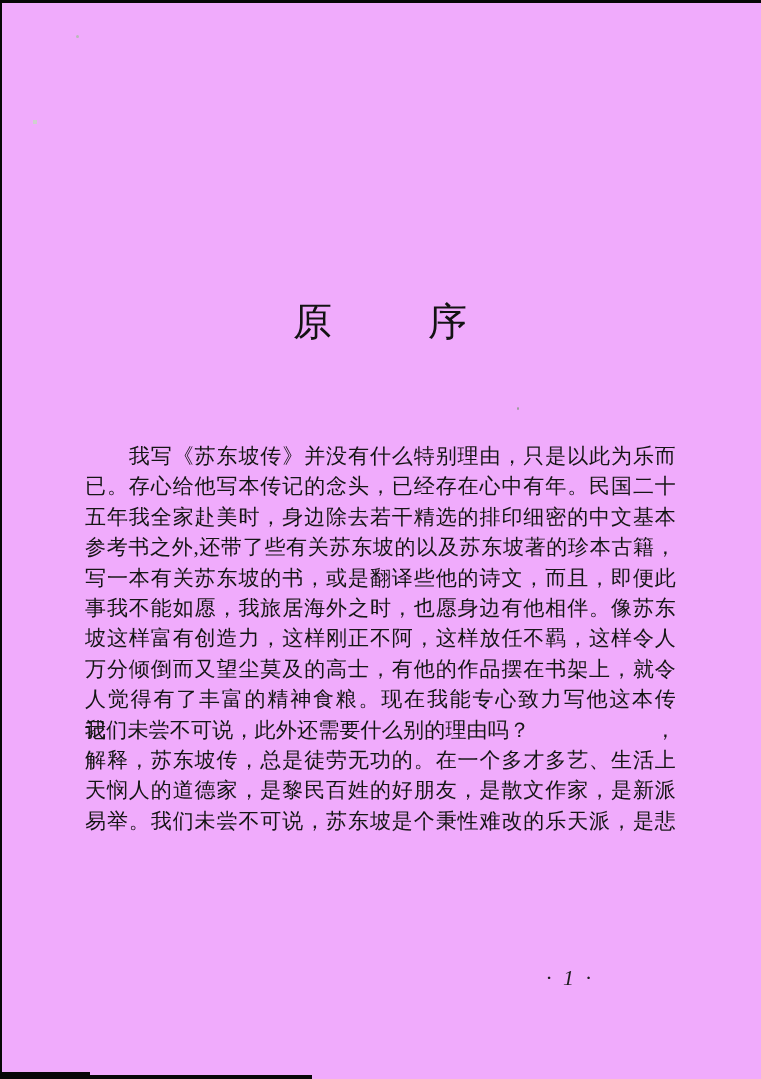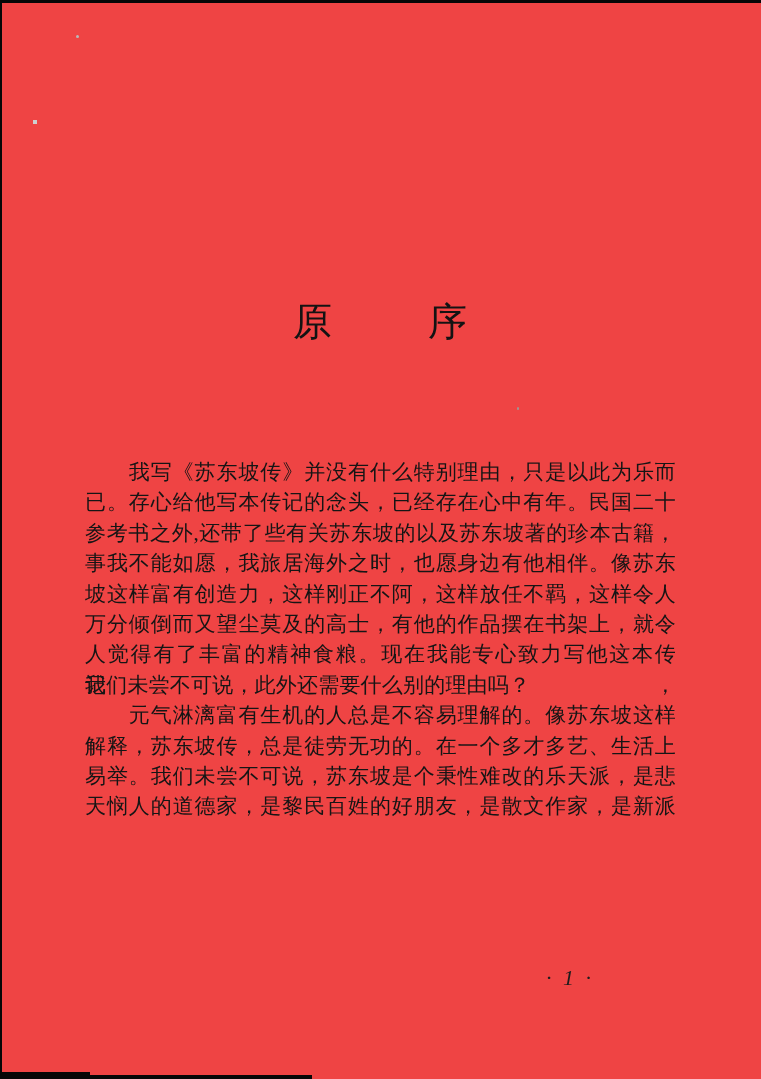--- a/index.html
+++ b/index.html
@@ -5,21 +5,21 @@
   * { margin: 0; padding: 0; box-sizing: border-box; }
   html, body { width: 761px; height: 1079px; background: #ffffff; }
   body {
     font-family: "Liberation Serif", "DejaVu Serif", serif;
     position: relative;
     overflow: hidden;
   }
   .page {
     position: absolute;
     inset: 0;
-    background: #ef4444;
+    background: #f0abfc;
   }
   
   .edge { position: absolute; background: #070707; }
   .edge-top { top: 0; left: 0; width: 100%; height: 3px; }
   .edge-left { top: 0; left: 0; width: 2px; height: 100%; }
   .edge-bottom { bottom: 0; left: 0; width: 41%; height: 4px; }
   .edge-bottom-corner { bottom: 0; left: 0; width: 90px; height: 7px; }
 
   
   .speck { position: absolute; border-radius: 50%; }
@@ -39,21 +39,20 @@
     letter-spacing: 1px;
   }
   .title-gap { display: inline-block; width: 95px; }
 
   .text-block {
     position: absolute;
     left: 85px;
     top: 441px;
     width: 591px;
     color: #151515;
-    margin-top: 16px;
   }
   .line {
     font-size: 21px;
     line-height: 30.4px;
     height: 30.4px;
     text-align: justify;
     text-align-last: left;
     letter-spacing: 0.2px;
   }
   .line.fill { text-align-last: justify; }
@@ -81,27 +80,28 @@
   <div class="speck s1"></div>
   <div class="speck s2"></div>
   <div class="speck s3"></div>
 
   <h1 class="title"><span>原</span><span class="title-gap"></span><span>序</span></h1>
 
   <div class="text-block">
     <div id="body-lines">
         <div class="line fill">　　我写《苏东坡传》并没有什么特别理由，只是以此为乐而</div>
         <div class="line fill">已。存心给他写本传记的念头，已经存在心中有年。民国二十</div>
+        <div class="line fill">五年我全家赴美时，身边除去若干精选的排印细密的中文基本</div>
         <div class="line fill">参考书之外,还带了些有关苏东坡的以及苏东坡著的珍本古籍，</div>
+        <div class="line fill">写一本有关苏东坡的书，或是翻译些他的诗文，而且，即便此</div>
         <div class="line fill">事我不能如愿，我旅居海外之时，也愿身边有他相伴。像苏东</div>
         <div class="line fill">坡这样富有创造力，这样刚正不阿，这样放任不羁，这样令人</div>
         <div class="line fill">万分倾倒而又望尘莫及的高士，有他的作品摆在书架上，就令</div>
         <div class="line fill">人觉得有了丰富的精神食粮。现在我能专心致力写他这本传记，</div>
         <div class="line">我们未尝不可说，此外还需要什么别的理由吗？</div>
-        <div class="line fill">　　元气淋漓富有生机的人总是不容易理解的。像苏东坡这样</div>
         <div class="line fill">解释，苏东坡传，总是徒劳无功的。在一个多才多艺、生活上</div>
+        <div class="line fill">天悯人的道德家，是黎民百姓的好朋友，是散文作家，是新派</div>
         <div class="line fill">易举。我们未尝不可说，苏东坡是个秉性难改的乐天派，是悲</div>
-        <div class="line fill">天悯人的道德家，是黎民百姓的好朋友，是散文作家，是新派</div>
       </div>
   </div>
 
   <div class="page-num">· 1 ·</div>
 </div>
 
 </body></html>

